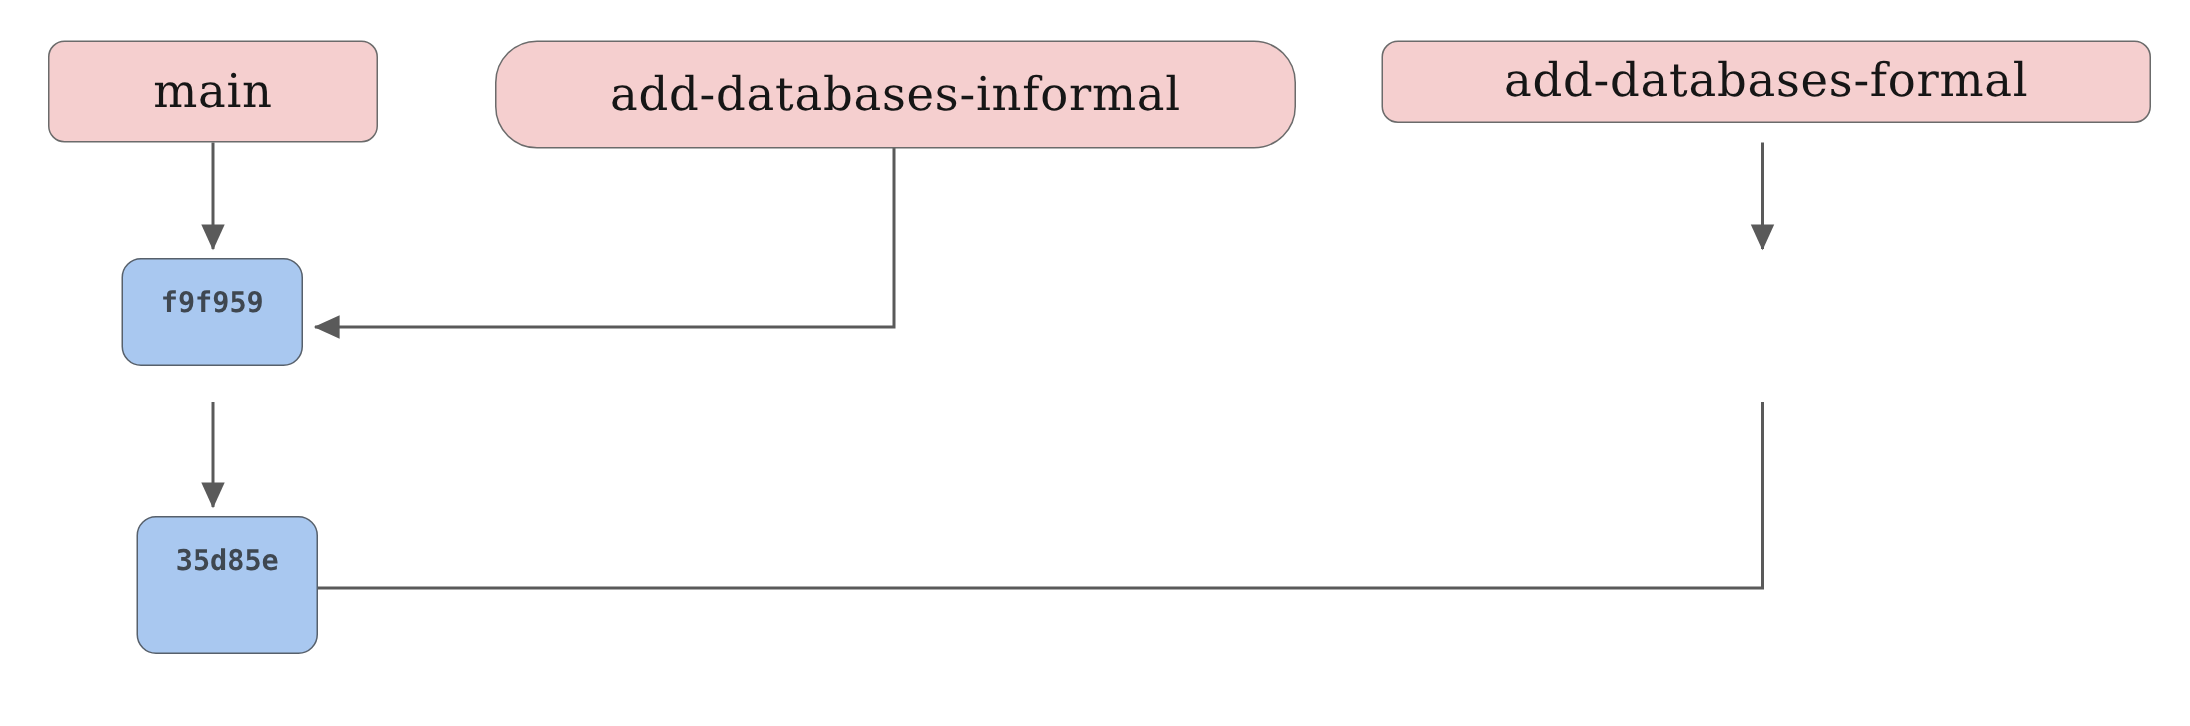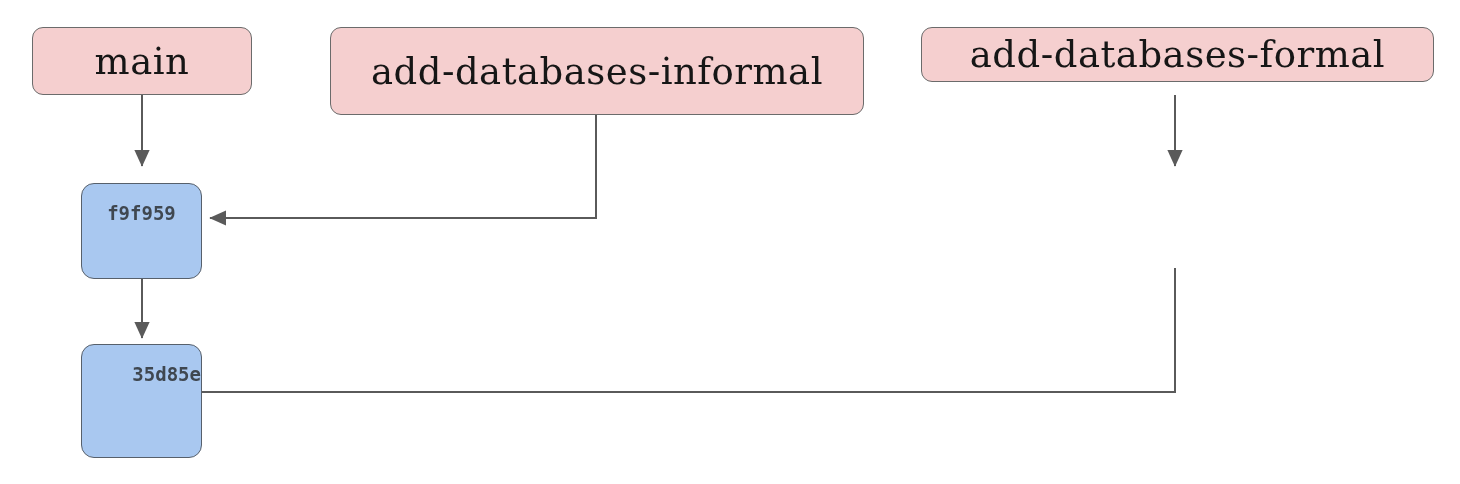--- a/index.html
+++ b/index.html
@@ -33,21 +33,21 @@
     border-radius: 10px;
   }
   .branch-node {
     background: #f5cfcf;
     border: 1.6px solid #6b6b6b;
     align-items: center;
     border-radius: 11px;
   }
   .branch-label {
     font-family: "DejaVu Serif", "Liberation Serif", serif;
-    font-size: 37px;
+    font-size: 31px;
     letter-spacing: 0.5px;
     color: #161616;
     white-space: nowrap;
     line-height: 1;
   }
   .commit-node {
     background: #a9c8f0;
     border: 1.7px solid #57606b;
     align-items: flex-start;
     border-radius: 13px;
@@ -82,30 +82,30 @@
 
     <path d="M1175,95 L1175,166" fill="none" stroke="#5a5a5a" stroke-width="2" marker-end="url(#arrowhead)"></path>
 
     <path d="M1175,268 L1175,392 L202,392" fill="none" stroke="#5a5a5a" stroke-width="2"></path>
   </svg>
 
   <div class="node branch-node" style="left:32px; top:27px; width:220px; height:68px;">
     <span class="branch-label">main</span>
   </div>
 
-  <div class="node branch-node" style="left:330px; top:27px; width:534px; height:88px;">
+  <div class="node branch-node" style="left:330px; top:27px; width:534px; height:72px;border-radius:28px;">
     <span class="branch-label">add-databases-informal</span>
   </div>
 
   <div class="node branch-node" style="left:921px; top:27px; width:513px; height:55px;">
     <span class="branch-label">add-databases-formal</span>
   </div>
 
-  <div class="node commit-node" style="left:81px; top:183px; width:121px; height:96px;">
+  <div class="node commit-node" style="left:81px; top:172px; width:121px; height:72px;">
     <span class="commit-label">f9f959</span>
   </div>
 
-  <div class="node commit-node" style="left:81px; top:344px; width:121px; height:114px;justify-content:flex-end;">
+  <div class="node commit-node" style="left:91px; top:344px; width:121px; height:92px;">
     <span class="commit-label">35d85e</span>
   </div>
 
 
 </div>
 
 </body></html>

